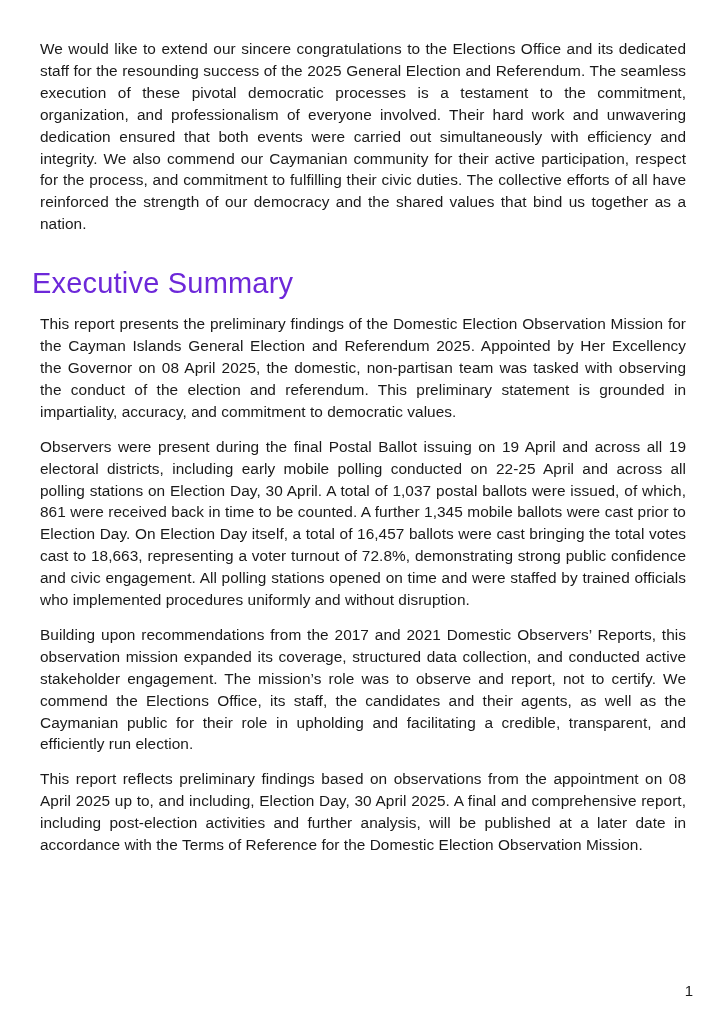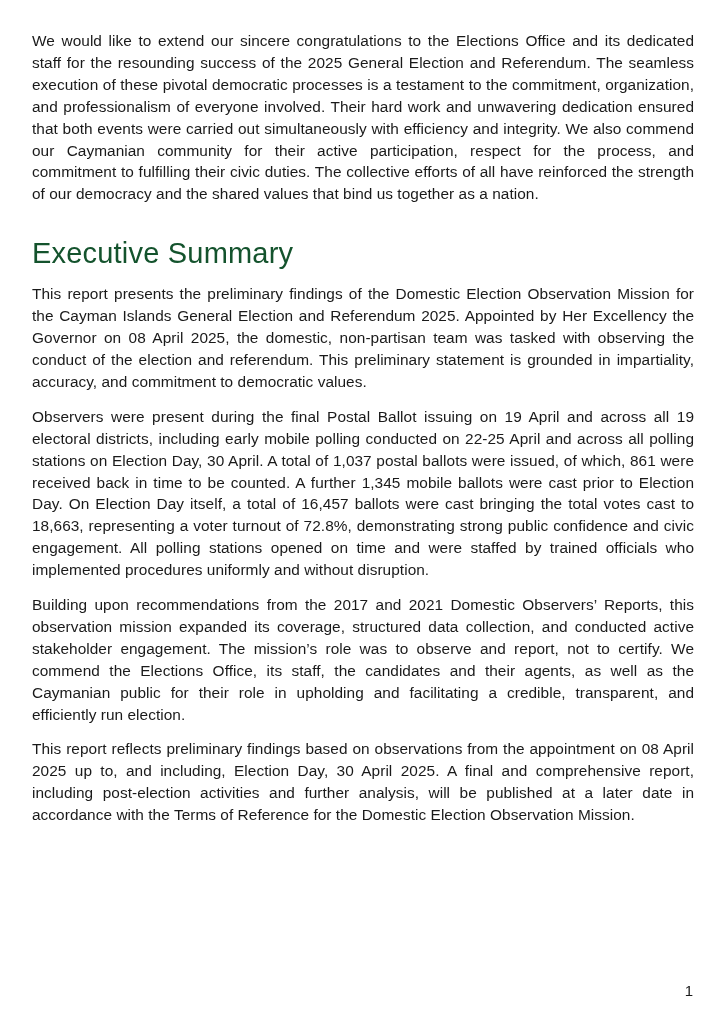--- a/index.html
+++ b/index.html
@@ -15,39 +15,39 @@
       color: #1a1a1a;
       font-family: "Liberation Sans", "DejaVu Sans", sans-serif;
     }
     .page {
       position: absolute;
       left: 32px;
       top: 30px;
       width: 662px;
     }
     .para {
-      margin: 0;
+      margin: 8px;
       font-size: 15.4px;
       line-height: 21.9px;
       text-align: justify;
       text-align-last: left;
       letter-spacing: 0.05px;
       word-spacing: 0px;
       color: #1a1a1a;
     }
     .intro {
       margin-bottom: 0;
     }
     .heading {
       margin: 30px 0 12px 0;
       font-size: 29px;
       line-height: 36px;
       font-weight: normal;
       letter-spacing: 0.2px;
-      color: #14532d;
+      color: #6d28d9;
     }
     .gap {
       margin-top: 13px;
     }
     .page-number {
       position: absolute;
       right: 30px;
       top: 982px;
       font-size: 15px;
       line-height: 18px;

